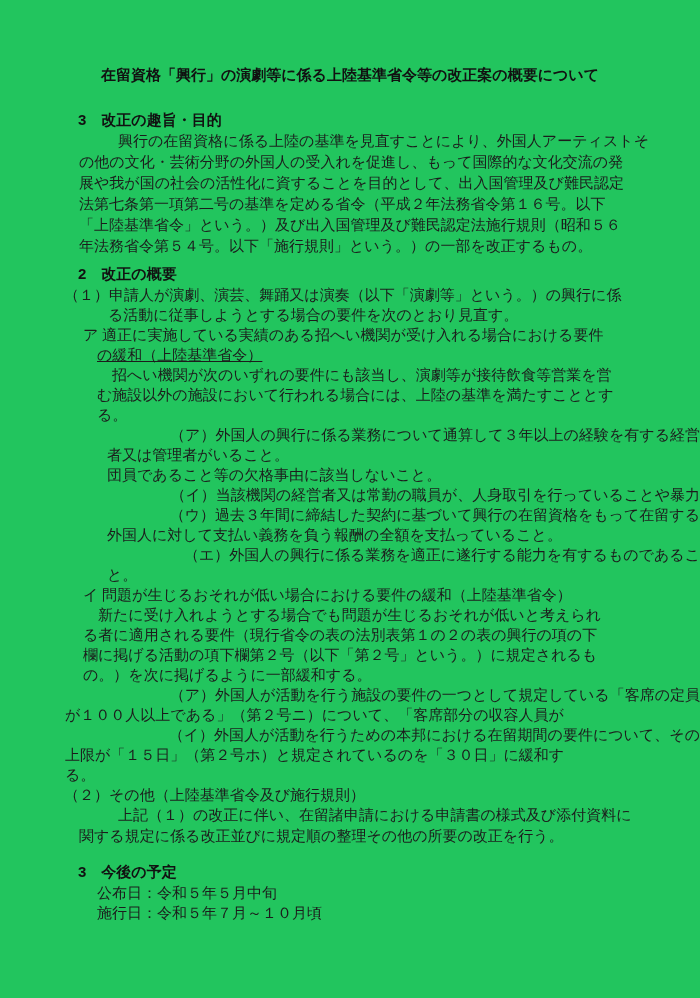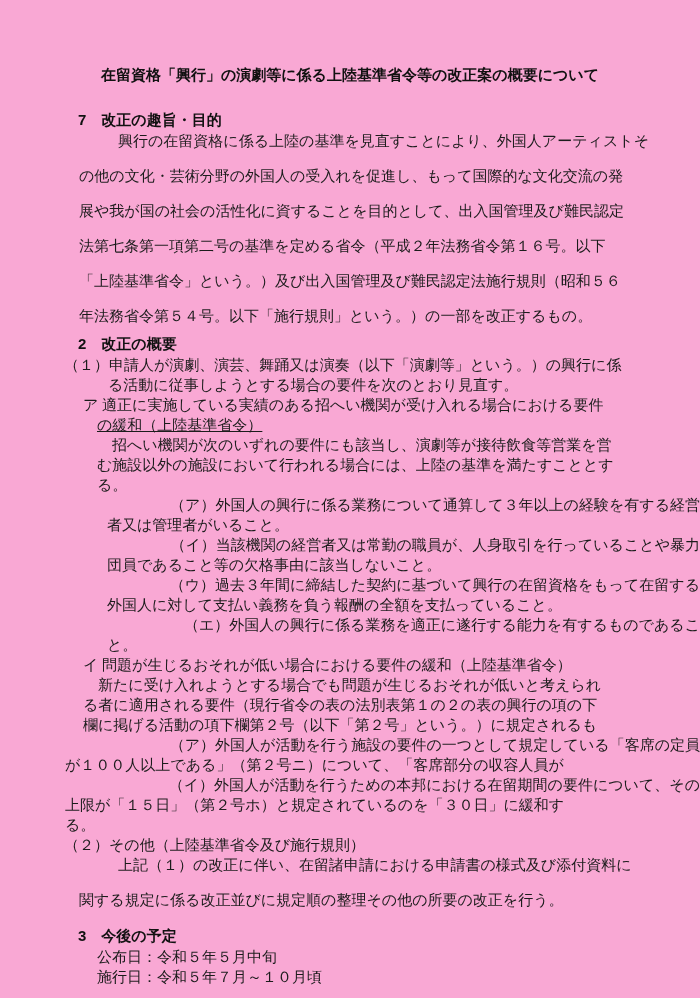--- a/index.html
+++ b/index.html
@@ -1,19 +1,19 @@
 <!DOCTYPE html>
 <html><head>
 <meta charset="utf-8">
 <style>
   html,body{margin:0;padding:0;background:#fff;}
   .page{
     position:relative;
     width:700px;height:998px;
-    background:#f9a8d4;
+    background:#22c55e;
     box-sizing:border-box;
     padding-top:64px;
     overflow:hidden;
     font-family:"Liberation Serif","DejaVu Serif",serif;
     font-size:15px;
     color:#1c1c1c;
   }
   .ln{white-space:nowrap;line-height:20px;}
   .ttl{
     text-align:center;
@@ -24,21 +24,21 @@
     color:#111;
   }
   .h{
     font-family:"Liberation Sans","DejaVu Sans",sans-serif;
     font-weight:bold;
     line-height:22px;
     padding-left:78px;
     color:#111;
   }
   
-  .p1 {padding-left:79px;line-height:21px;margin-top:14px;}
+  .p1 {padding-left:79px;line-height:21px;}
   .p1f{padding-left:118px;line-height:21px;}
   
   .nf{padding-left:64px;}
   .nc{padding-left:108px;}
   
   .af{padding-left:83px;}
   .ac{padding-left:97px;text-decoration:underline;}
   
   .apf{padding-left:112px;}
   .apc{padding-left:97px;}
@@ -56,48 +56,49 @@
   .g6{height:6px;}
   .g14{height:14px;}
 </style>
 </head>
 <body>
 
 <div class="page">
   <div class="ln ttl">在留資格「興行」の演劇等に係る上陸基準省令等の改正案の概要について</div>
   <div>
       <div class="ln g24"></div>
-      <div class="ln h">7　改正の趣旨・目的</div>
+      <div class="ln h">3　改正の趣旨・目的</div>
       <div class="ln p1f">興行の在留資格に係る上陸の基準を見直すことにより、外国人アーティストそ</div>
       <div class="ln p1">の他の文化・芸術分野の外国人の受入れを促進し、もって国際的な文化交流の発</div>
       <div class="ln p1">展や我が国の社会の活性化に資することを目的として、出入国管理及び難民認定</div>
       <div class="ln p1">法第七条第一項第二号の基準を定める省令（平成２年法務省令第１６号。以下</div>
       <div class="ln p1">「上陸基準省令」という。）及び出入国管理及び難民認定法施行規則（昭和５６</div>
       <div class="ln p1">年法務省令第５４号。以下「施行規則」という。）の一部を改正するもの。</div>
       <div class="ln g6"></div>
       <div class="ln h">2　改正の概要</div>
       <div class="ln nf">（１）申請人が演劇、演芸、舞踊又は演奏（以下「演劇等」という。）の興行に係</div>
       <div class="ln nc">る活動に従事しようとする場合の要件を次のとおり見直す。</div>
       <div class="ln af">ア 適正に実施している実績のある招へい機関が受け入れる場合における要件</div>
       <div class="ln ac">の緩和（上陸基準省令）</div>
       <div class="ln apf">招へい機関が次のいずれの要件にも該当し、演劇等が接待飲食等営業を営</div>
       <div class="ln apc">む施設以外の施設において行われる場合には、上陸の基準を満たすこととす</div>
       <div class="ln apc">る。</div>
       <div class="ln kf">（ア）外国人の興行に係る業務について通算して３年以上の経験を有する経営</div>
       <div class="ln kc">者又は管理者がいること。</div>
+      <div class="ln kc">団員であること等の欠格事由に該当しないこと。</div>
       <div class="ln kf">（イ）当該機関の経営者又は常勤の職員が、人身取引を行っていることや暴力</div>
-      <div class="ln kc">団員であること等の欠格事由に該当しないこと。</div>
       <div class="ln kf">（ウ）過去３年間に締結した契約に基づいて興行の在留資格をもって在留する</div>
       <div class="ln kc">外国人に対して支払い義務を負う報酬の全額を支払っていること。</div>
       <div class="ln kf">（エ）外国人の興行に係る業務を適正に遂行する能力を有するものであるこ</div>
       <div class="ln kc">と。</div>
       <div class="ln af">イ 問題が生じるおそれが低い場合における要件の緩和（上陸基準省令）</div>
       <div class="ln bpf">新たに受け入れようとする場合でも問題が生じるおそれが低いと考えられ</div>
       <div class="ln bpc">る者に適用される要件（現行省令の表の法別表第１の２の表の興行の項の下</div>
       <div class="ln bpc">欄に掲げる活動の項下欄第２号（以下「第２号」という。）に規定されるも</div>
+      <div class="ln bpc">の。）を次に掲げるように一部緩和する。</div>
       <div class="ln kf">（ア）外国人が活動を行う施設の要件の一つとして規定している「客席の定員</div>
       <div class="ln kc2">が１００人以上である」（第２号ニ）について、「客席部分の収容人員が</div>
       <div class="ln kf">（イ）外国人が活動を行うための本邦における在留期間の要件について、その</div>
       <div class="ln kc2">上限が「１５日」（第２号ホ）と規定されているのを「３０日」に緩和す</div>
       <div class="ln kc2">る。</div>
       <div class="ln nf">（２）その他（上陸基準省令及び施行規則）</div>
       <div class="ln p1f">上記（１）の改正に伴い、在留諸申請における申請書の様式及び添付資料に</div>
       <div class="ln p1">関する規定に係る改正並びに規定順の整理その他の所要の改正を行う。</div>
       <div class="ln g14"></div>
       <div class="ln h">3　今後の予定</div>

